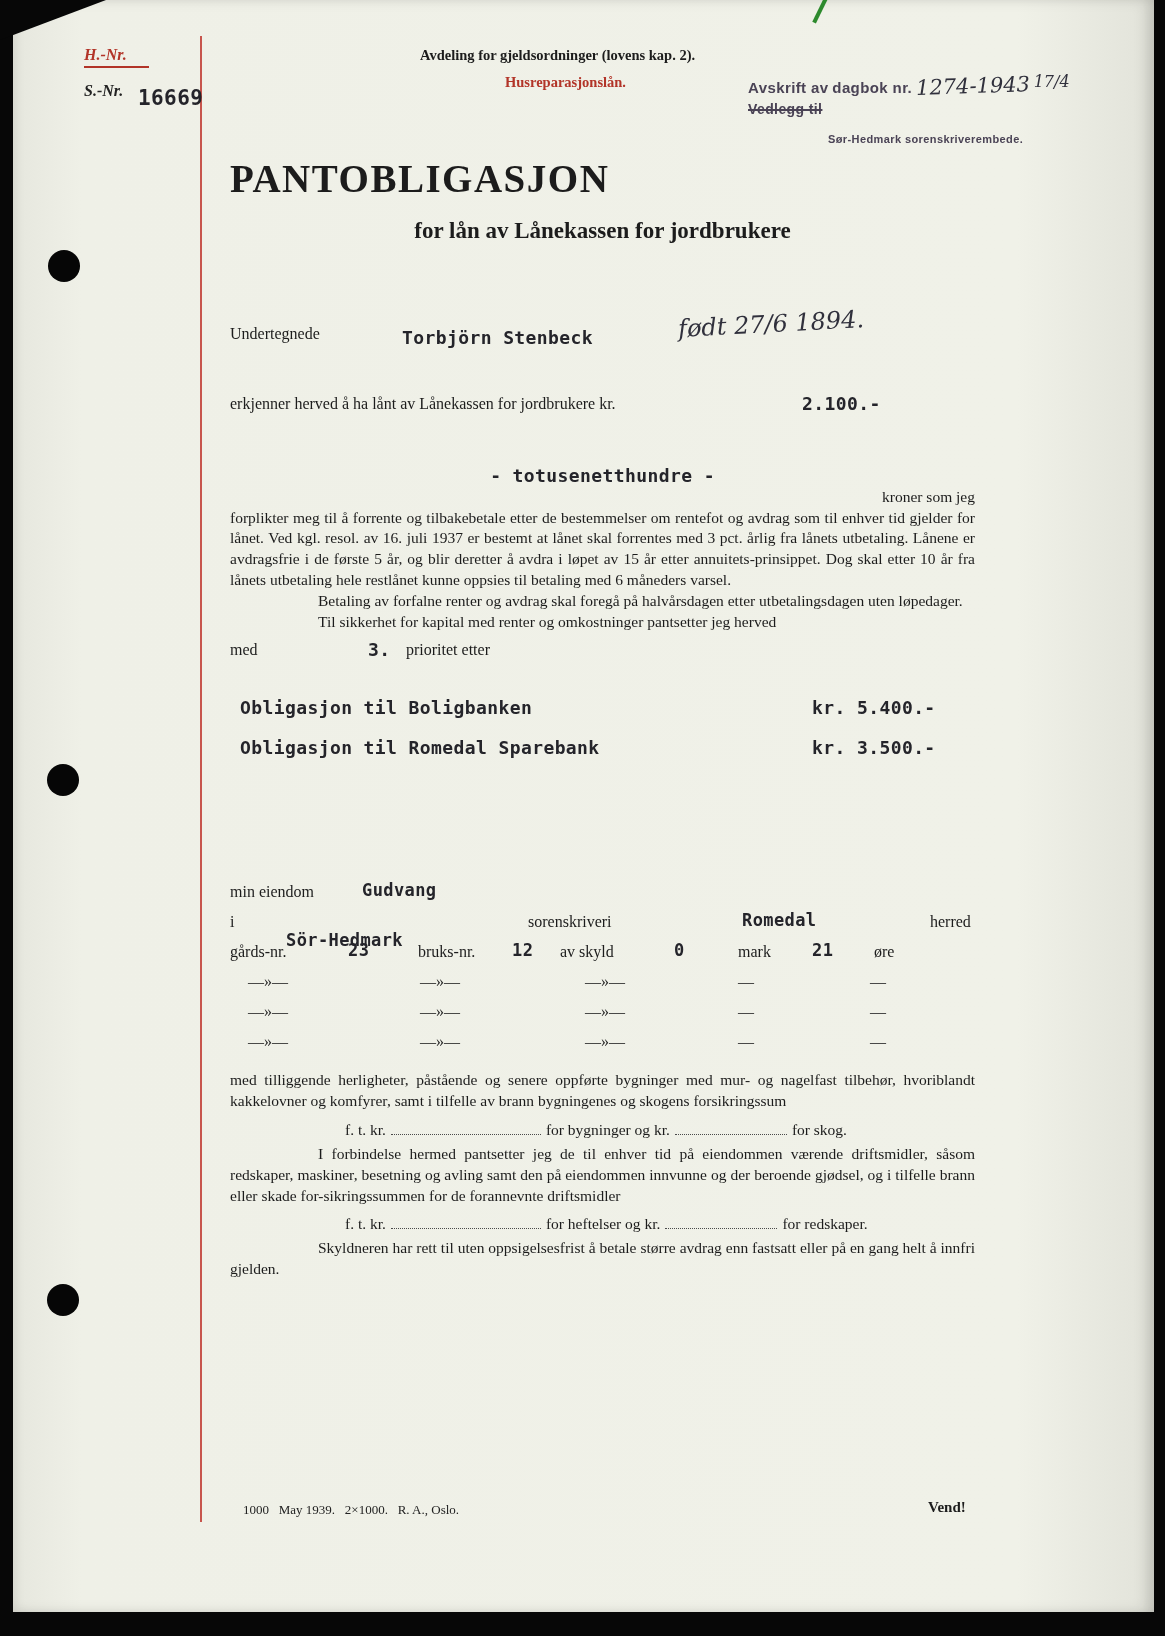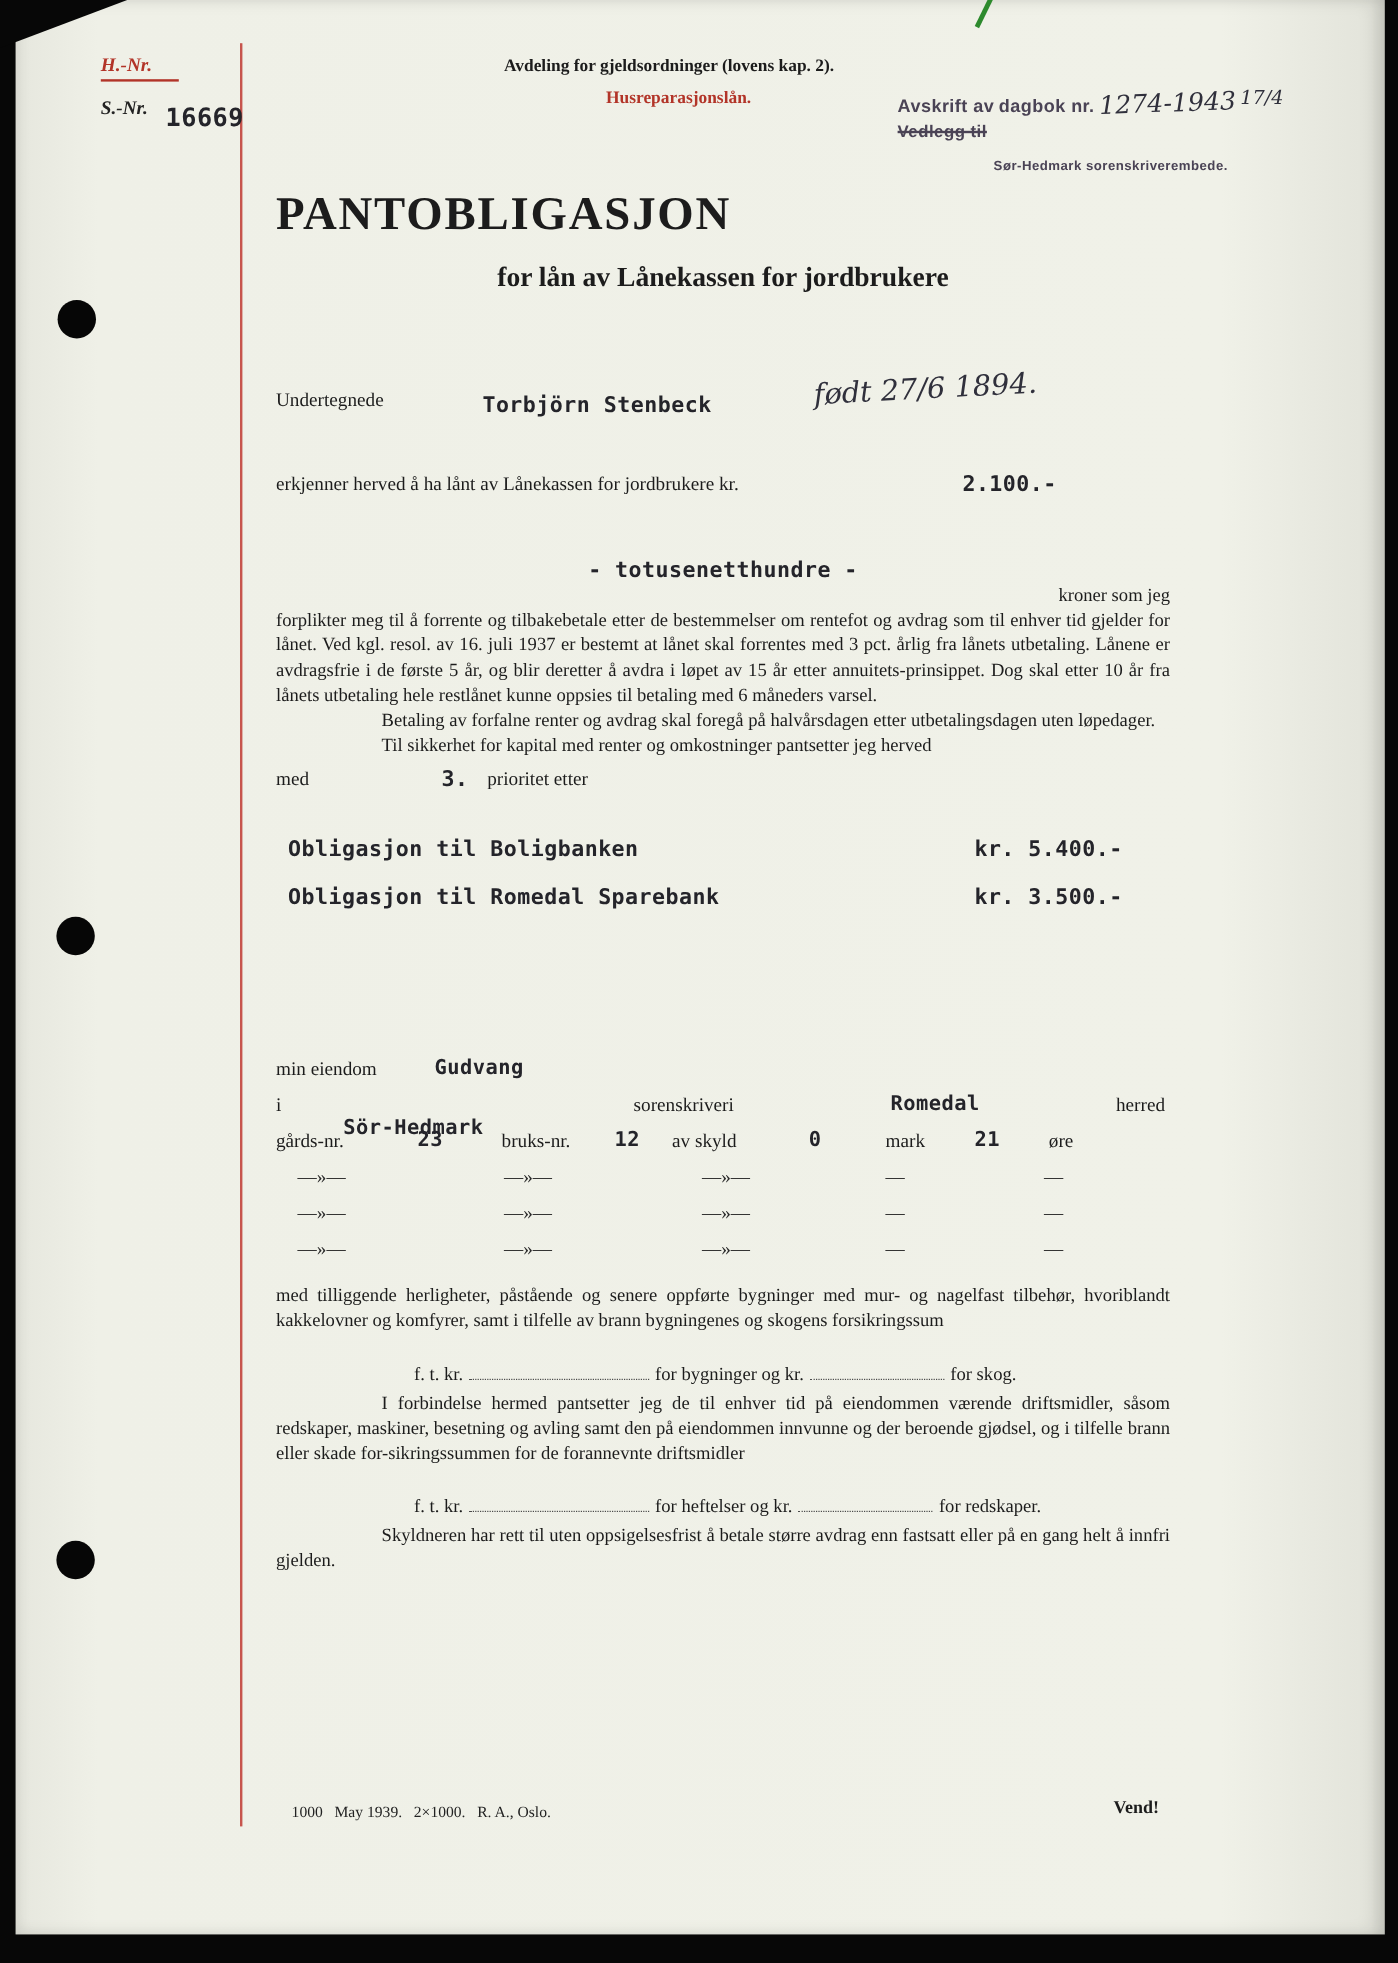--- a/index.html
+++ b/index.html
@@ -68,21 +68,21 @@
   .oblig-text { position:absolute; left:10px; font-size:18px; }
   .oblig-amount { position:absolute; left:582px; font-size:18px;text-align:center; }
 
   .property { margin-top:104px; }
   .prop-row { position:relative; height:30px; font-size:16px; }
   .pv { position:absolute; font-size:17px; }
   .ditto-row { position:relative; height:30px; font-size:16px; color:#2a2a2a; }
   .dcell { position:absolute; }
 
   .p4 { margin-top:8px; }
-  .field-row { margin-top:24px; padding-left:115px; height:24px; }
+  .field-row { margin-top:8px; padding-left:115px; height:24px; }
   .dots { display:inline-block; border-bottom:1px dotted #4a4a4a; height:13px; margin:0 5px; }
   .dots-a { width:150px; } .dots-b { width:112px; }
 
   .imprint { left:243px; top:1502px; font-size:13px; white-space:pre; color:#222; }
   .vend { left:928px; top:1499px; font-size:15px; font-weight:bold; }
 </style>
 </head>
 <body>
 
 <div id="page">

